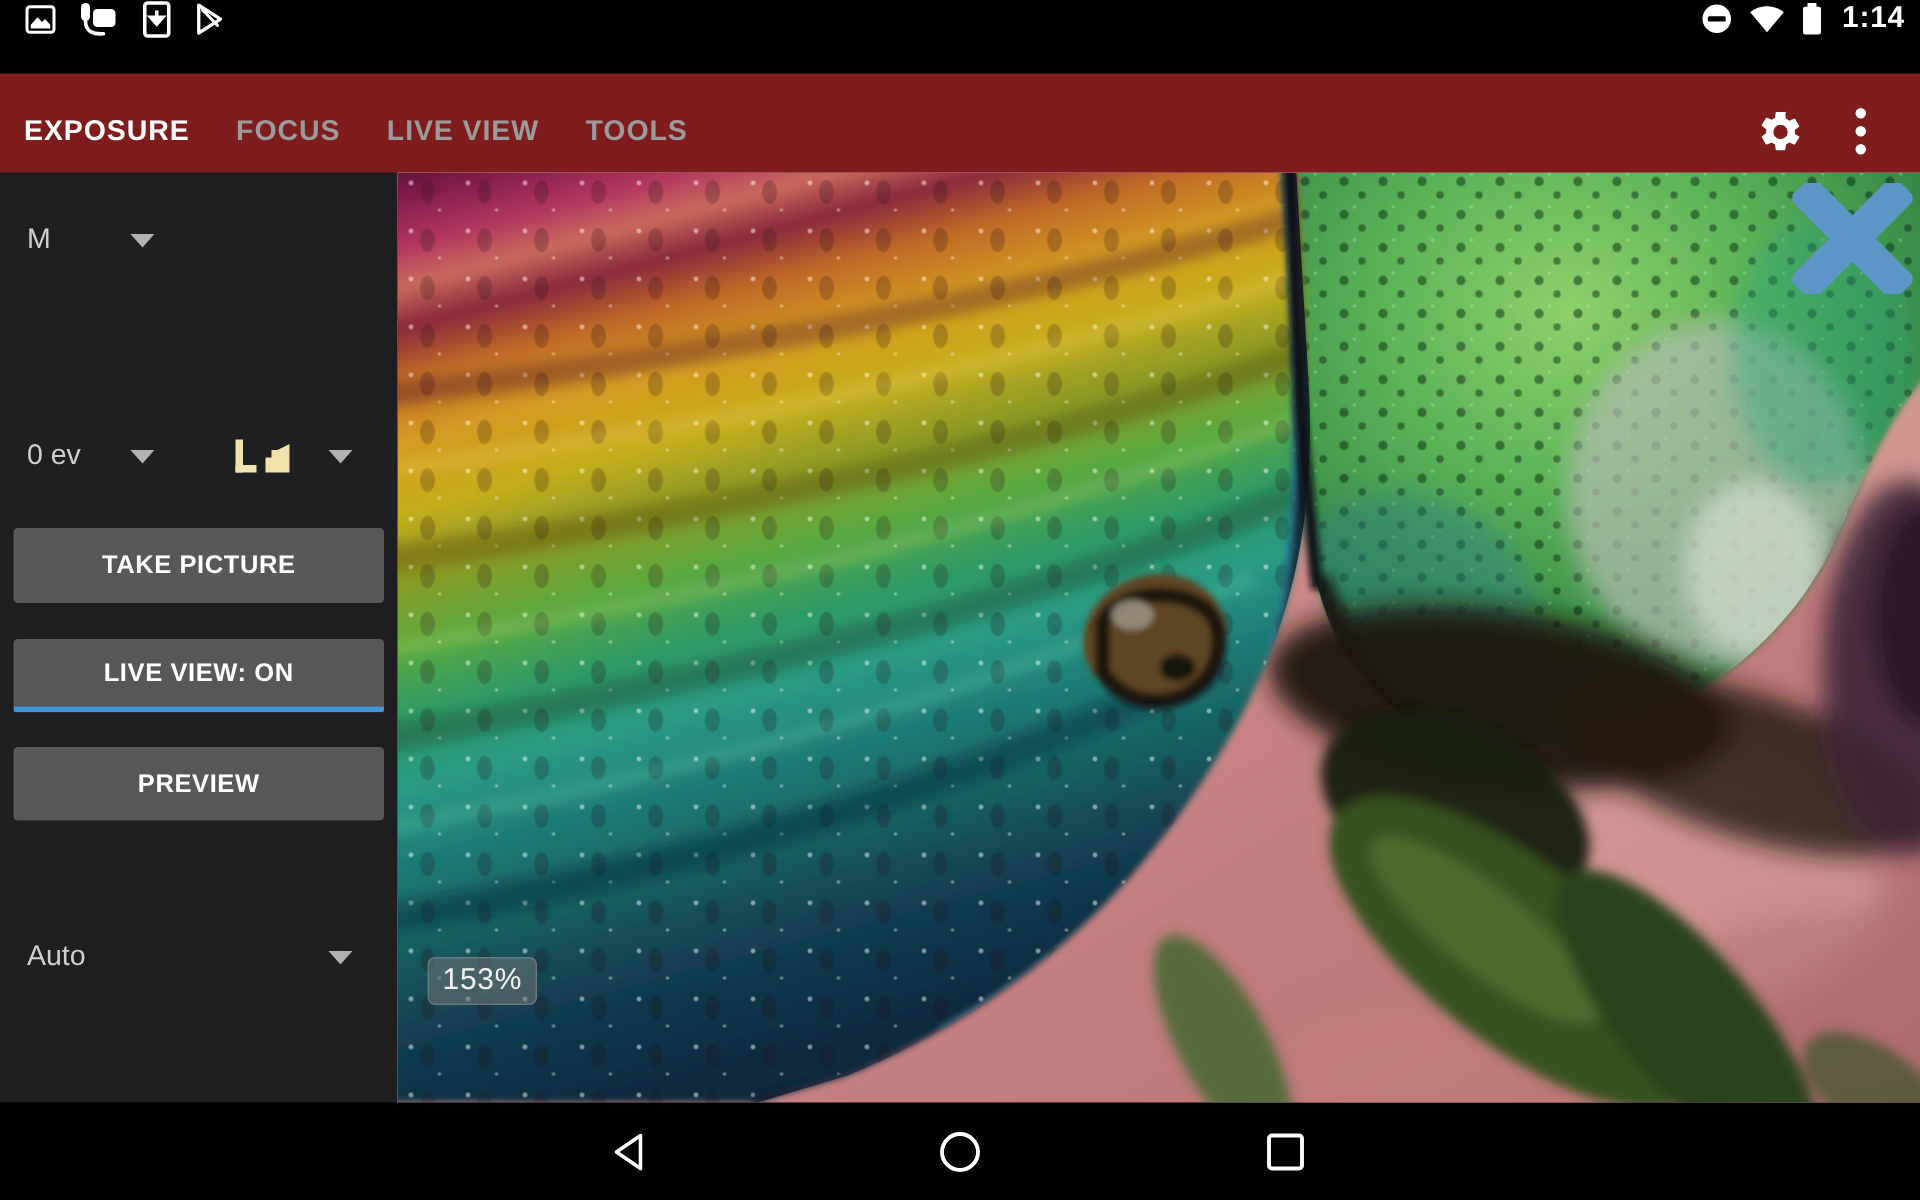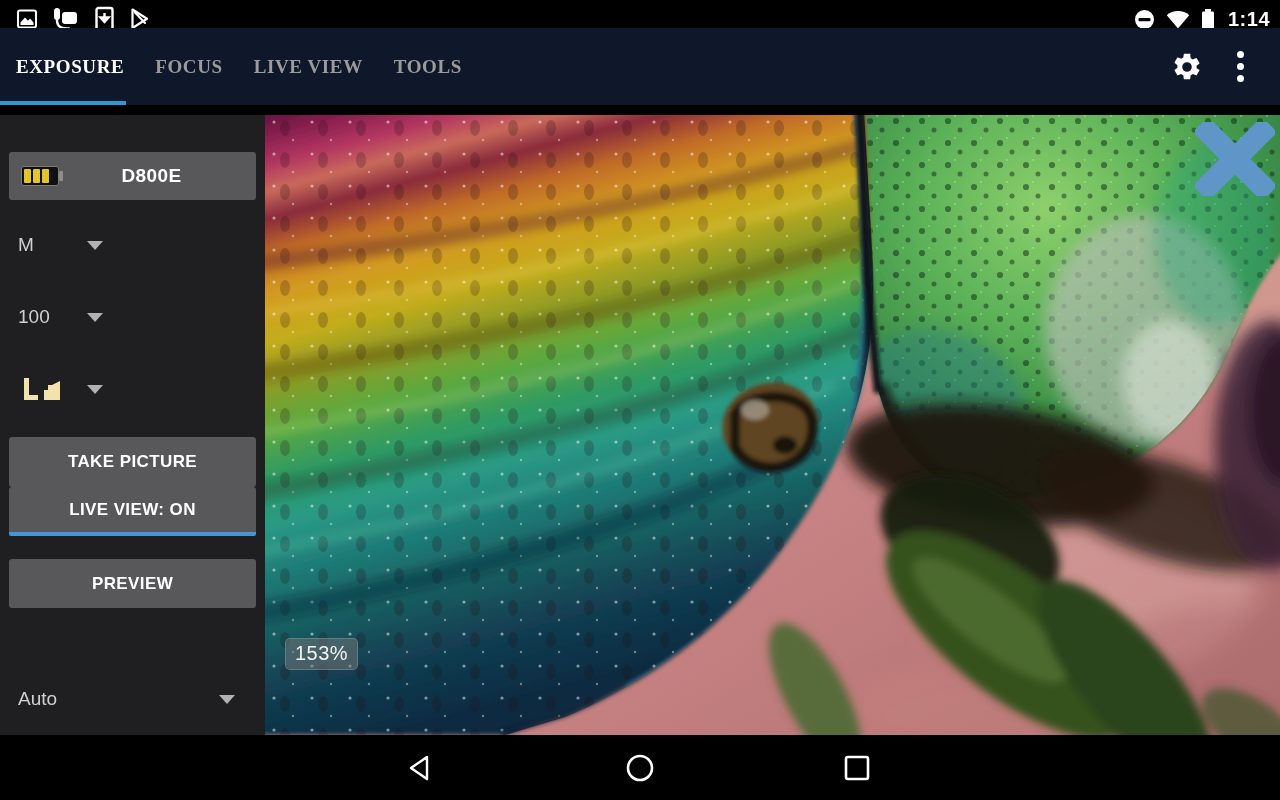--- a/index.html
+++ b/index.html
@@ -6,31 +6,31 @@
   html,body { background:#000; }
   .screen {
     position:relative; width:1280px; height:800px; overflow:hidden;
     background:#000; font-family:"Liberation Sans", sans-serif;
     -webkit-font-smoothing:antialiased;
   }
 
   
   .statusbar {
     position:absolute; left:0; top:0; width:1280px; height:38px;
-    background:#000; display:flex; align-items:center; justify-content:space-between;
+    background:#000; display:flex; align-items:flex-start; justify-content:space-between;
     padding:0 10px 0 16px;
   }
   .sb-left { display:flex; align-items:center; gap:14px; }
   .sb-right { display:flex; align-items:center; gap:9px; }
   .sb-time { color:#fff; font-size:20px; font-weight:700; letter-spacing:.5px; margin-left:3px; }
 
   
   .appbar {
-    position:absolute; left:0; top:28px; width:1280px; height:77px;
-    background:#0f172a; display:flex; align-items:center;font-family:Liberation Serif, serif;
+    position:absolute; left:0; top:49px; width:1280px; height:77px;
+    background:#7f1d1d; display:flex; align-items:center;
   }
   .tabs { display:flex; align-items:center; padding-left:16px; gap:31px; }
   .tab { font-size:19px; font-weight:700; letter-spacing:.6px; color:#9b9b9b; cursor:default; }
   .tab.active { color:#fff; }
   .tab-underline {
     position:absolute; left:0; bottom:0; width:126px; height:4px; background:#2e98d6;
   }
   .appbar-actions { position:absolute; right:0; top:0; height:77px; display:flex; align-items:center; gap:28px; padding-right:30px; }
   .overflow-dots { display:flex; flex-direction:column; gap:5px; padding:4px 6px; }
   .overflow-dots i { width:7px; height:7px; border-radius:50%; background:#fff; }
@@ -54,21 +54,21 @@
   .spin-row { display:flex; height:36px; }
   .row1 { margin-top:27px; } .row2 { margin-top:36px; } .row3 { margin-top:36px; }
   .spin {
     width:50%; display:flex; align-items:center; justify-content:space-between;
     padding:0 30px 0 18px; color:#d0d0d0; font-size:19px;
   }
   .caret { width:0; height:0; border-left:8px solid transparent; border-right:8px solid transparent; border-top:9px solid #b2b2b2; }
   .spin-full { width:100%;margin-top:16px; }
 
   .tp-btn { margin-top:30px; height:50px; }
-  .lv-btn { height:49px; border-bottom:4px solid #3f96d8; border-radius:3px 3px 2px 2px; }
+  .lv-btn { margin-top:24px; height:49px; border-bottom:4px solid #3f96d8; border-radius:3px 3px 2px 2px; }
   .pv-btn { margin-top:23px; height:49px; }
   .auto-row { margin-top:65px; }
 
   
   .liveview { position:relative; width:1015px; height:688px; overflow:hidden; background:#b07474; flex:none; }
   .beetle { position:absolute; left:0; top:0; }
   .zoom-badge {
     position:absolute; left:20px; top:523px; padding:3px 9px 4px;
     background:rgba(120,120,120,.5); border:1px solid rgba(200,200,200,.25);
     border-radius:5px; color:#f2f2f2; font-size:20px; letter-spacing:.5px;
@@ -143,44 +143,36 @@
           <i></i>
           <i></i>
         </span>
     </div>
   </div>
 
   <div class="content">
 
     <div class="sidebar">
 
-      <button class="btn cam-btn">
-        <span class="cam-batt">
-            <i></i>
-            <i></i>
-            <i></i>
-          </span>
-        <span class="cam-label">D800E</span>
-      </button>
 
       <div class="spin-row row1">
         <div class="spin">
           <span>M</span>
           <span class="caret"></span>
         </div>
       </div>
 
       <div class="spin-row row2">
+      </div>
+
+      <div class="spin-row row3">
         <div class="spin">
-          <span>100</span>
+          <span>0 ev</span>
           <span class="caret"></span>
         </div>
-      </div>
-
-      <div class="spin-row row3">
         <div class="spin">
           <svg width="48" height="30" viewBox="0 0 48 30">
             <g fill="#f2e3ae">
               <rect x="6" y="4" width="5" height="22"></rect>
               <rect x="6" y="21" width="14" height="5"></rect>
               <path d="M26 26 V16 H30 V11 H34 L42 7 V26 Z"></path>
             </g>
           </svg>
           <span class="caret"></span>
         </div>

